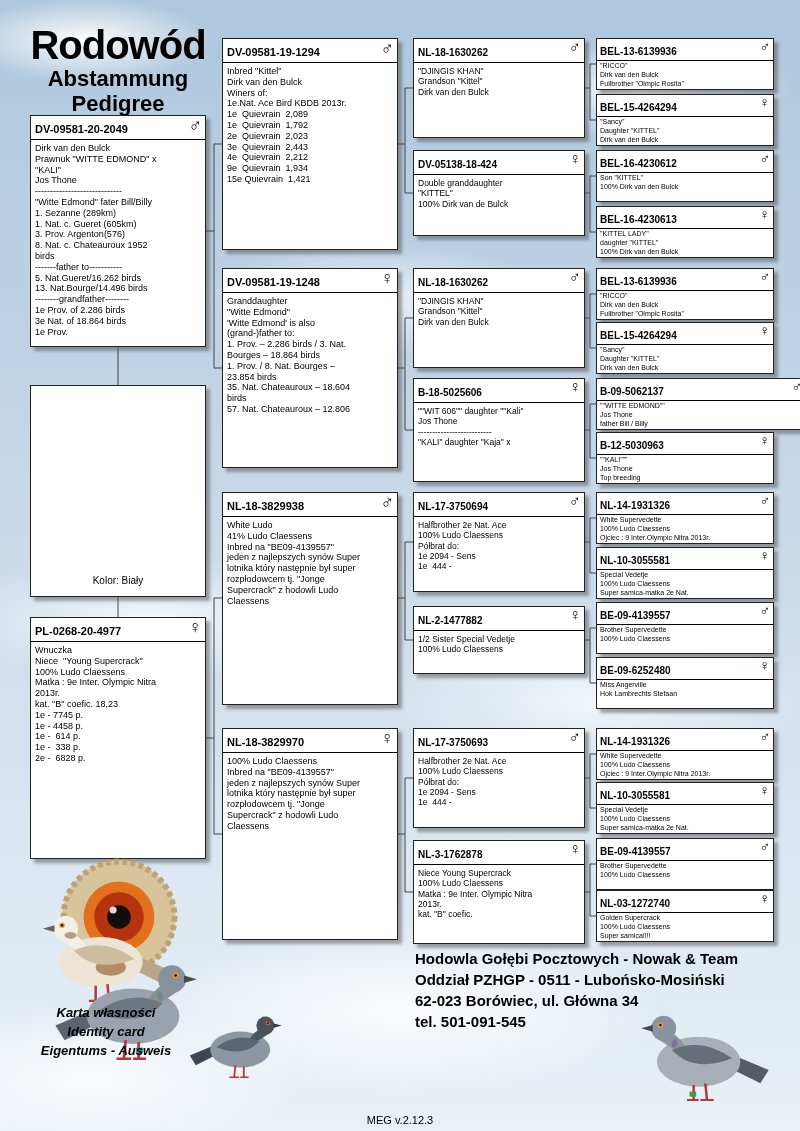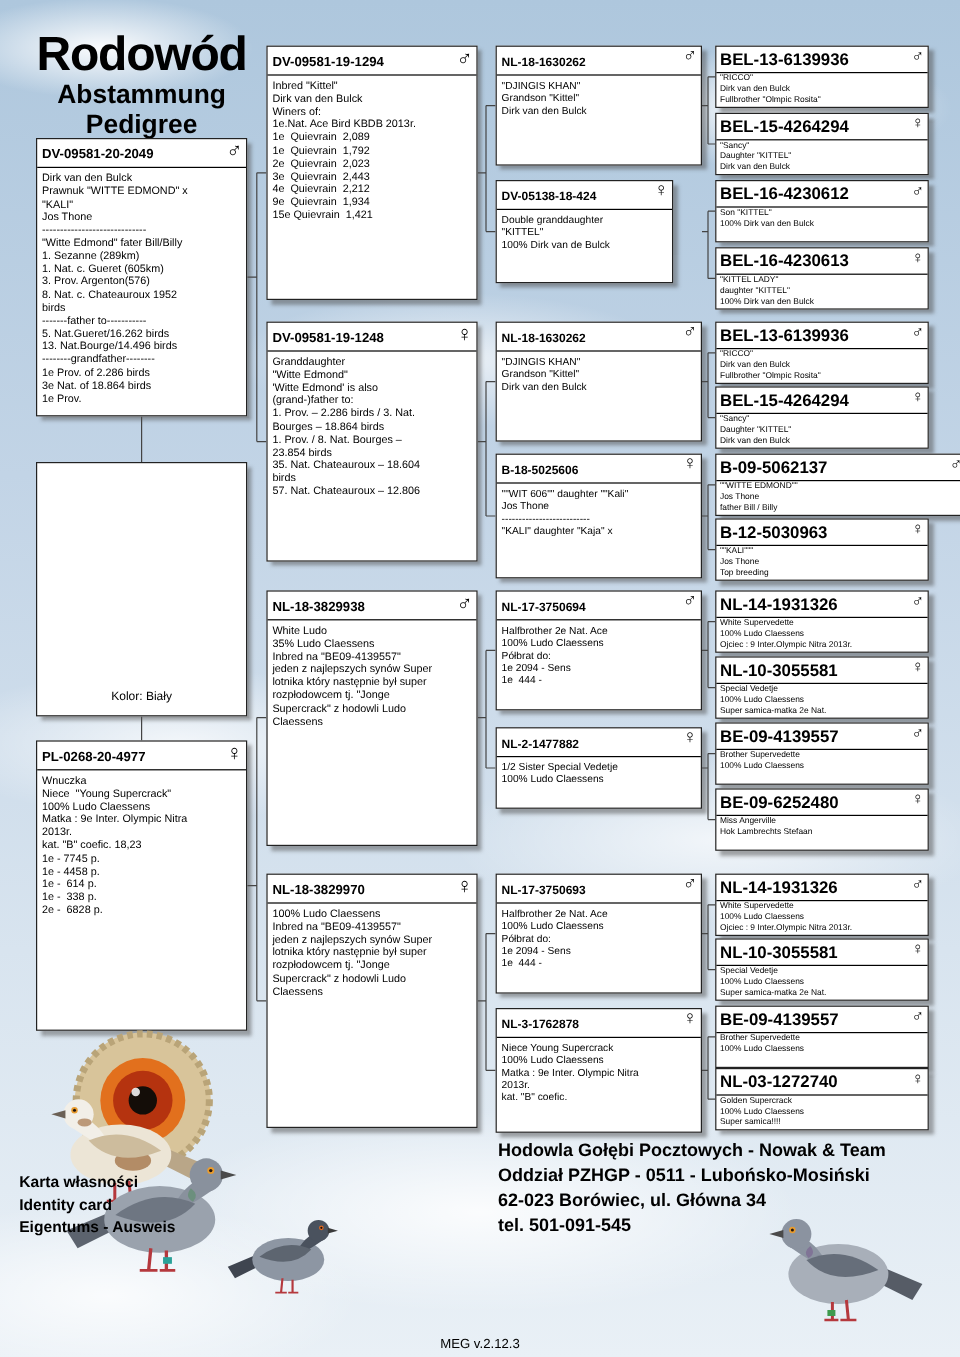--- a/index.html
+++ b/index.html
@@ -23,26 +23,26 @@
   .title-sub  { font-size:22px; font-weight:bold; line-height:1.15; }
   .box { position:absolute; background:#fff; border:1px solid #222; box-shadow:4px 4px 3px rgba(80,80,80,.5); z-index:2; }
   .box-header { border-bottom:1px solid #000; padding:3px 22px 2px 4px; min-height:16px; }
   .ring { font-weight:bold; font-size:11px; white-space:nowrap; }
   .sex { position:absolute; top:0px; right:3px; font-size:18px; line-height:18px; font-weight:bold; }
   .box-body { padding:3px 4px 2px 4px; font-size:9px; line-height:1.2; white-space:pre-wrap; }
   .box.md .ring { font-size:10px; }
   .box.md .box-body { font-size:8.5px; line-height:1.22; }
   .box.md .sex { font-size:16px; line-height:16px; }
   .box.sm .box-header { padding:2px 18px 1px 3px; min-height:12px; }
-  .box.sm .ring { font-size:14px; }
+  .box.sm .ring { font-size:10px; }
   .box.sm .box-body { font-size:7px; line-height:1.25; padding:1px 3px; }
   .box.sm .sex { font-size:14px; line-height:14px; }
   .kolor { position:absolute; left:0; right:0; bottom:10px; text-align:center; font-size:10px; }
   .footer { position:absolute; left:415px; top:948px; font-weight:bold; font-size:15px; line-height:1.4; white-space:pre-wrap; z-index:2; }
-  .identity { position:absolute; left:16px; top:976px; width:180px; font-weight:bold; font-size:13px; line-height:1.45; white-space:pre-wrap; z-index:6; }
+  .identity { position:absolute; left:16px; top:1004px; width:180px; text-align:center; font-weight:bold; font-size:13px; line-height:1.45; white-space:pre-wrap; z-index:6;font-style:italic; }
   .version { position:absolute; left:340px; top:1114px; width:120px; text-align:center; font-size:11px; z-index:2; }
   .deco { position:absolute; z-index:3; }
 </style>
 </head>
 <body>
 
 <div id="page">
 
   <svg id="connectors" width="800" height="1131">
     <path fill="none" stroke="#444" stroke-width="1" d="
@@ -133,21 +133,21 @@
 Bourges – 18.864 birds
 1. Prov. / 8. Nat. Bourges –
 23.854 birds
 35. Nat. Chateauroux – 18.604
 birds
 57. Nat. Chateauroux – 12.806</div>
   </div>
   <div class="box" style="left:222px;top:492px;width:176px;height:213px">
     <div class="box-header"><span class="ring">NL-18-3829938</span><span class="sex">♂</span></div>
     <div class="box-body">White Ludo
-35% Ludo Claessens
+41% Ludo Claessens
 Inbred na "BE09-4139557"
 jeden z najlepszych synów Super
 lotnika który następnie był super
 rozpłodowcem tj. "Jonge
 Supercrack" z hodowli Ludo
 Claessens</div>
   </div>
   <div class="box" style="left:222px;top:728px;width:176px;height:212px">
     <div class="box-header"><span class="ring">NL-18-3829970</span><span class="sex">♀</span></div>
     <div class="box-body">100% Ludo Claessens
@@ -158,21 +158,21 @@
 Supercrack" z hodowli Ludo
 Claessens</div>
   </div>
 
   <div class="box md" style="left:413px;top:38px;width:172px;height:100px">
     <div class="box-header"><span class="ring">NL-18-1630262</span><span class="sex">♂</span></div>
     <div class="box-body">"DJINGIS KHAN"
 Grandson "Kittel"
 Dirk van den Bulck</div>
   </div>
-  <div class="box md" style="left:413px;top:150px;width:148px;height:86px">
+  <div class="box md" style="left:413px;top:150px;width:172px;height:86px">
     <div class="box-header"><span class="ring">DV-05138-18-424</span><span class="sex">♀</span></div>
     <div class="box-body">Double granddaughter
 "KITTEL"
 100% Dirk van de Bulck</div>
   </div>
   <div class="box md" style="left:413px;top:268px;width:172px;height:100px">
     <div class="box-header"><span class="ring">NL-18-1630262</span><span class="sex">♂</span></div>
     <div class="box-body">"DJINGIS KHAN"
 Grandson "Kittel"
 Dirk van den Bulck</div>

